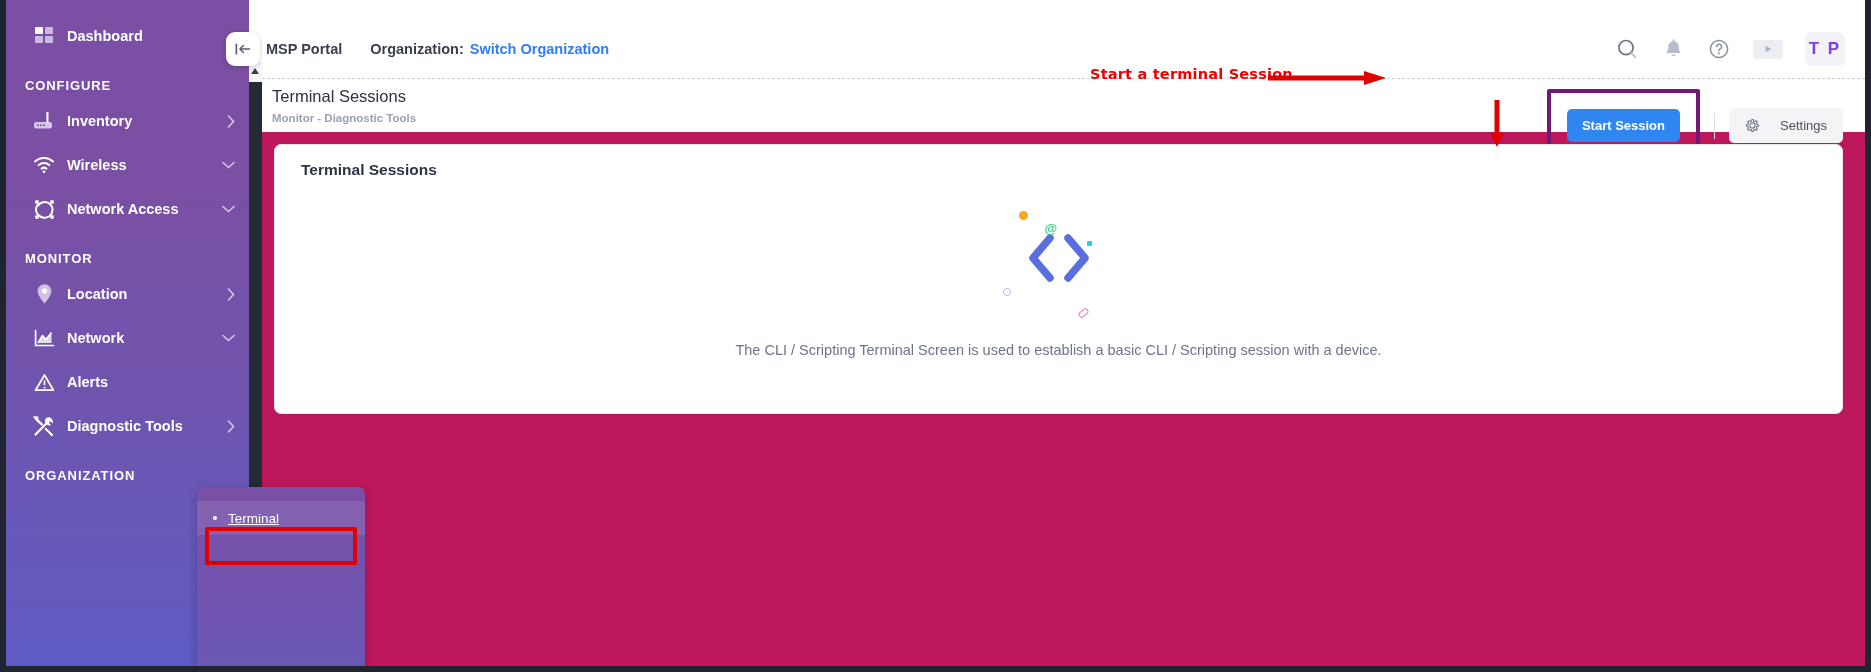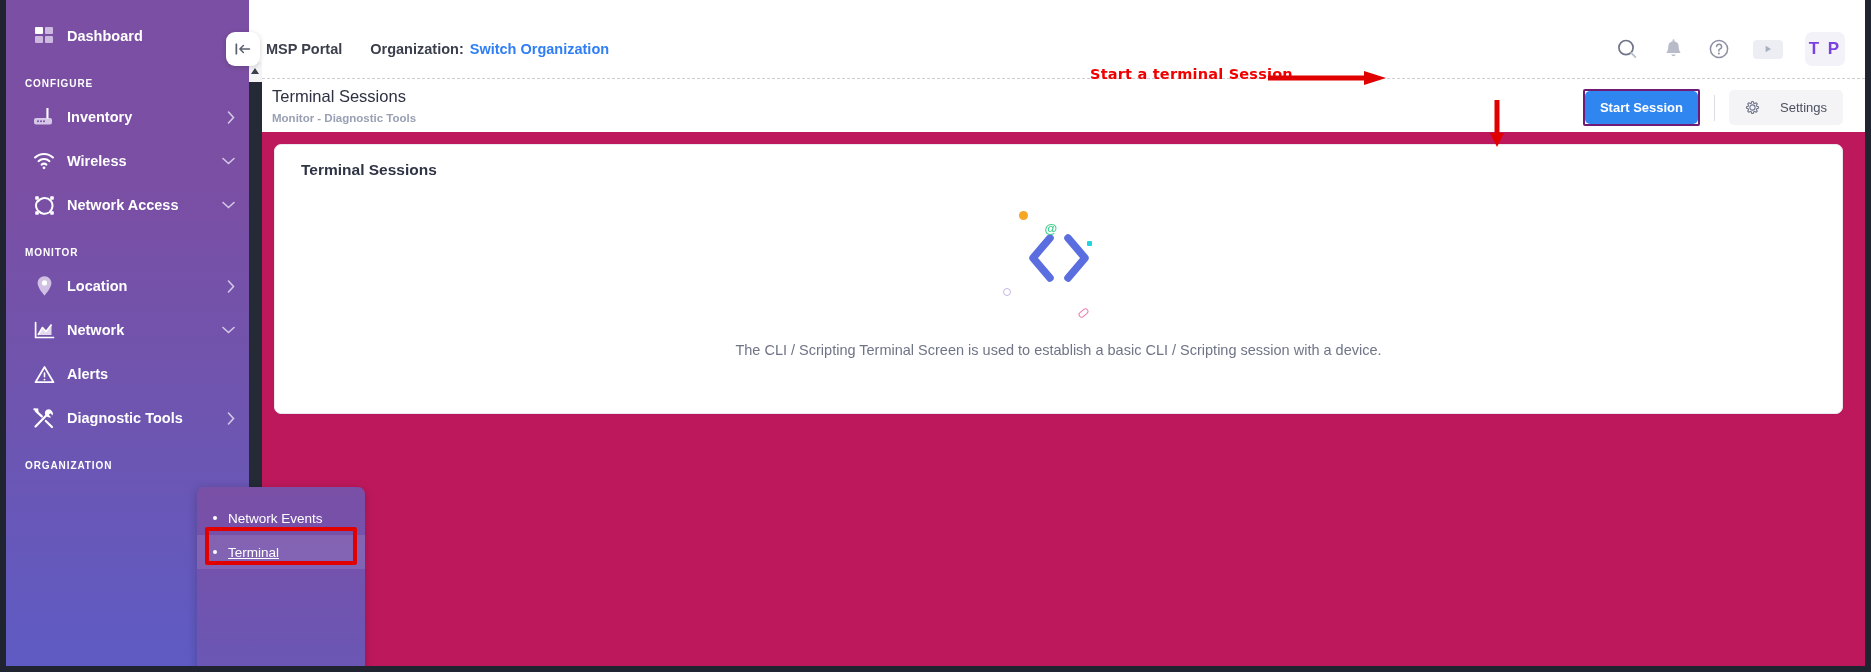--- a/index.html
+++ b/index.html
@@ -45,21 +45,21 @@
   .brand-logo {
     width: 26px; height: 26px; border-radius: 50%;
     background: #fff; margin-left: 7px;
     display: inline-flex; align-items: center; justify-content: center;
     position: relative; top: 2px;
   }
   .brand-row { display: flex; align-items: center; }
 
   .nav { padding-top: 14px; }
   .nav-group-label {
-    font-size: 10px; font-weight: 700; letter-spacing: .9px;
+    font-size: 13px; font-weight: 700; letter-spacing: .9px;
     color: #ffffff; padding: 0 0 0 19px;
     margin: 20px 0 6px 0;
   }
   .nav-item {
     display: flex; align-items: center;
     height: 44px; padding: 0 14px 0 26px;
     cursor: pointer; position: relative;
   }
   .nav-item .ico {
     width: 24px; height: 24px; margin-right: 11px;
@@ -148,21 +148,21 @@
   }
   .page-title { font-size: 16.5px; font-weight: 400; color: #2d3142; line-height: 1.2; }
   .breadcrumb { font-size: 11.5px; font-weight: 700; color: #9aa0b4; margin-top: 5px; }
   .head-actions { margin-left: auto; display: flex; align-items: center; gap: 0; padding-top: 2px; }
   .btn-start {
     background: #2f86f0; color: #fff; font-size: 13px; font-weight: 700;
     border: none; border-radius: 5px; padding: 9px 15px; cursor: pointer;
     white-space: nowrap;
   }
   .btn-start-wrap {
-    border: 2px solid #701a75; padding: 0; line-height: 0; border-radius: 2px;
+    border: 4px solid #701a75; padding: 16px; line-height: 0; border-radius: 2px;
   }
   .vdiv { width: 1px; height: 26px; background: #dcdce4; margin: 0 14px; }
   .btn-settings {
     background: #f4f4f7; color: #4c5160; font-size: 13px; font-weight: 400;
     border: none; border-radius: 5px; padding: 10px 16px; cursor: pointer;
     display: flex; align-items: center; gap: 20px; white-space: nowrap;
   }
 
   
   .card {
@@ -490,24 +490,20 @@
   </div>
 
   <div class="arrow-v">
     <svg width="22" height="48" viewBox="0 0 22 48">
       <path d="M11 0 V33" stroke="#e00000" stroke-width="5"></path>
       <path d="M4 33 L11 47 L18 33 Z" fill="#e00000"></path>
     </svg>
   </div>
 
   <div class="submenu">
-    <div class="submenu-item">
-      <span class="bullet"></span>
-      <span class="txt">Network Events</span>
-    </div>
     <div class="submenu-item sel">
       <span class="bullet"></span>
       <span class="txt">Terminal</span>
     </div>
   </div>
   <div class="sel-box"></div>
 
 </div>
 
 </body></html>

